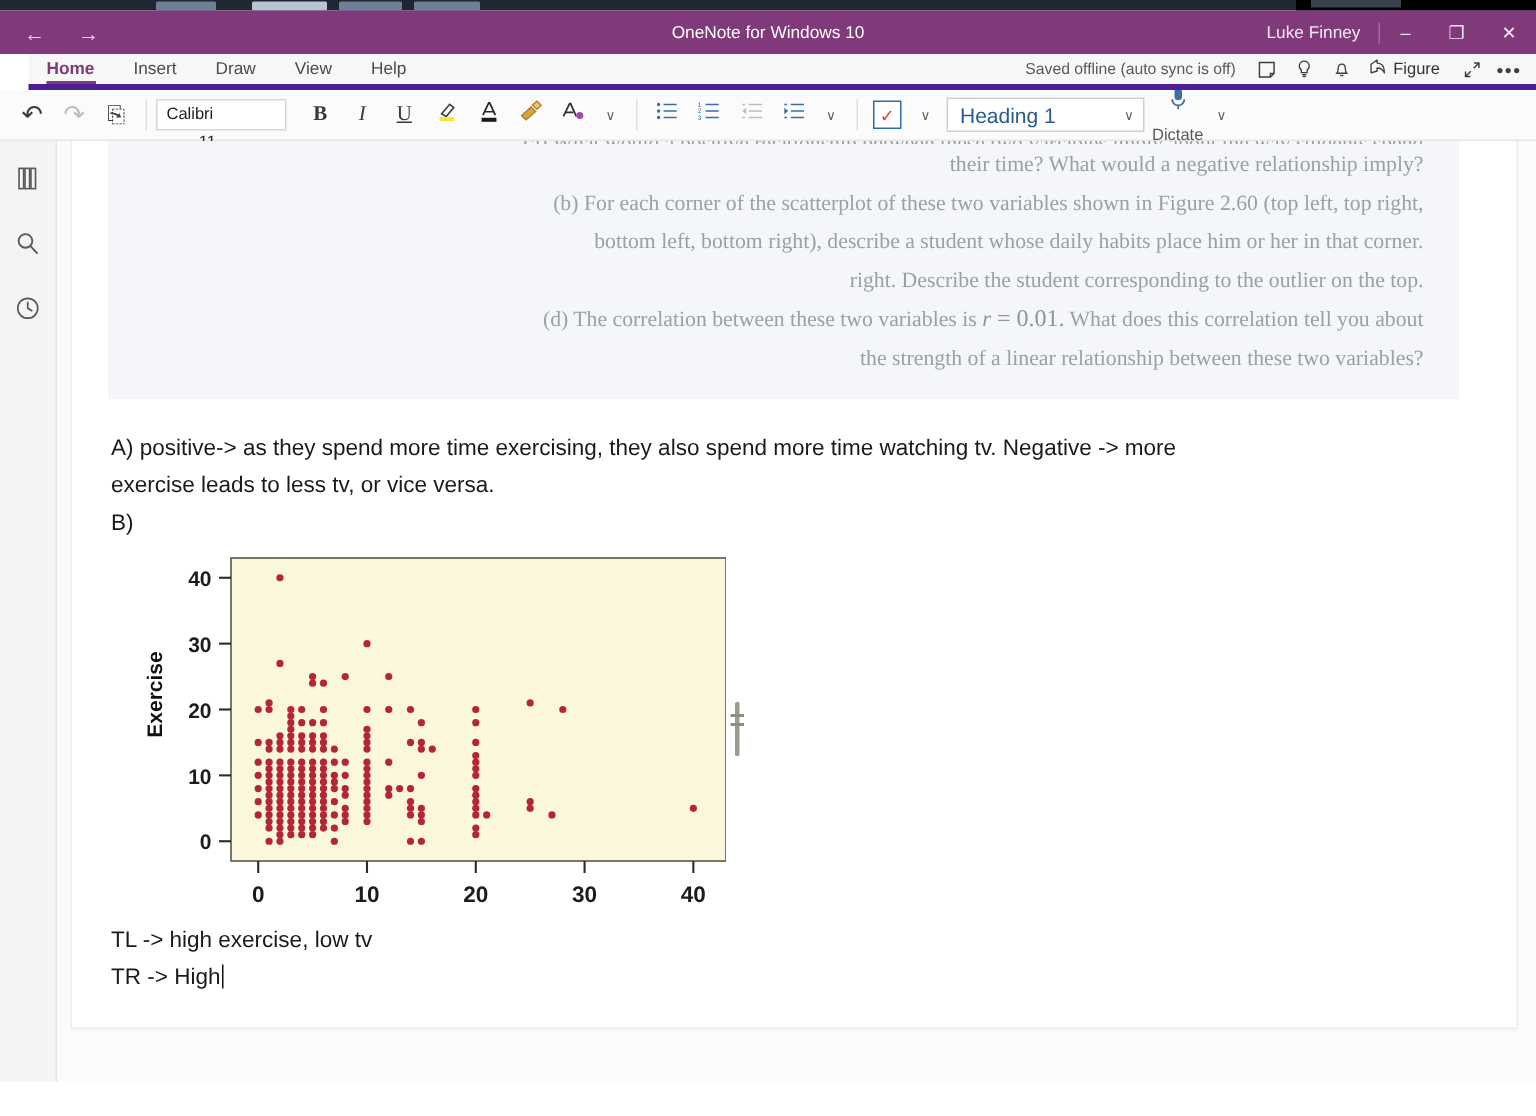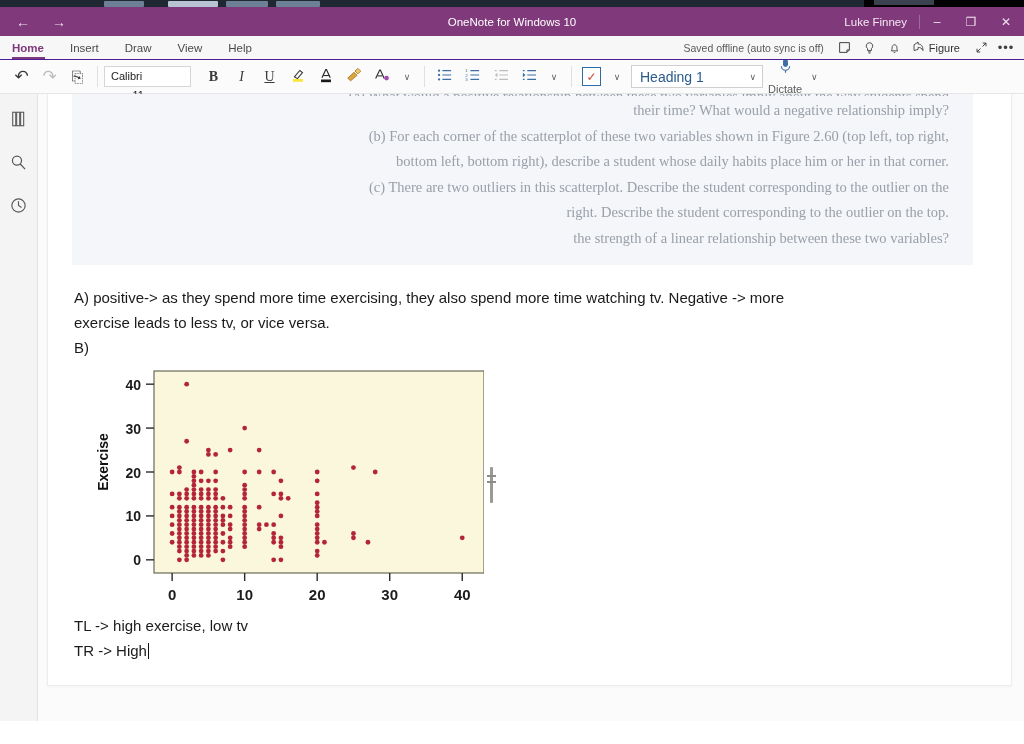--- a/index.html
+++ b/index.html
@@ -39,21 +39,22 @@
   .tb-wbtn {
     width: 34px; height: 29px; display: flex; align-items: center; justify-content: center;
     font-size: 12px; color: #f0e4ef;
   }
   .tb-wbtn.close { width: 36px; }
 
   
   .ribbon-tabs {
     height: 24px; background: #f7f7f8;
     display: flex; align-items: stretch; position: relative;
-    border-bottom: 1px solid #4c1d95;
+    border-bottom: 4px solid #4c1d95;
+    margin-left: 19px;
   }
   .rt {
     font-size: 11.5px; color: #4a4a4a;
     padding: 0 13px; display: flex; align-items: center; position: relative;
   }
   .rt:first-child { padding-left: 12px; }
   .rt.active { color: #80397b; font-weight: bold; }
   .rt.active::after {
     content: ""; position: absolute; left: 12px; right: 12px; bottom: 0;
     height: 2.5px; background: #80397b;
@@ -414,22 +415,24 @@
 
   <div class="pagewrap">
     <div class="page">
       <div class="page-inner">
 
         <div class="quote-block">
           <div class="q-line clipped">(a) What would a positive relationship between these two variables imply about the way students spend</div>
           <div class="q-line">their time? What would a negative relationship imply?</div>
           <div class="q-line">(b) For each corner of the scatterplot of these two variables shown in Figure 2.60 (top left, top right,</div>
           <div class="q-line">bottom left, bottom right), describe a student whose daily habits place him or her in that corner.</div>
-          <div class="q-line">(c) There are two outliers in this scatterplot. Describe the student corresponding to the outlier on the</div>
           <div class="q-line">right. Describe the student corresponding to the outlier on the top.</div>
+          <div class="q-line">
+            <span>(d) The correlation between these two variables is </span><span class="q-math">r</span><span class="q-num"> = </span><span class="q-num">0.01.</span><span> What does this correlation tell you about</span>
+          </div>
           <div class="q-line">the strength of a linear relationship between these two variables?</div>
         </div>
 
         <div class="notes">
           <div class="note-line">A) positive-&gt; as they spend more time exercising, they also spend more time watching tv. Negative -&gt; more</div>
           <div class="note-line">exercise leads to less tv, or vice versa.</div>
           <div class="note-line">B)</div>
 
           <div class="plotwrap">
             <svg class="plot-svg" id="scatter" width="392" height="240" viewBox="0 0 392 240">

